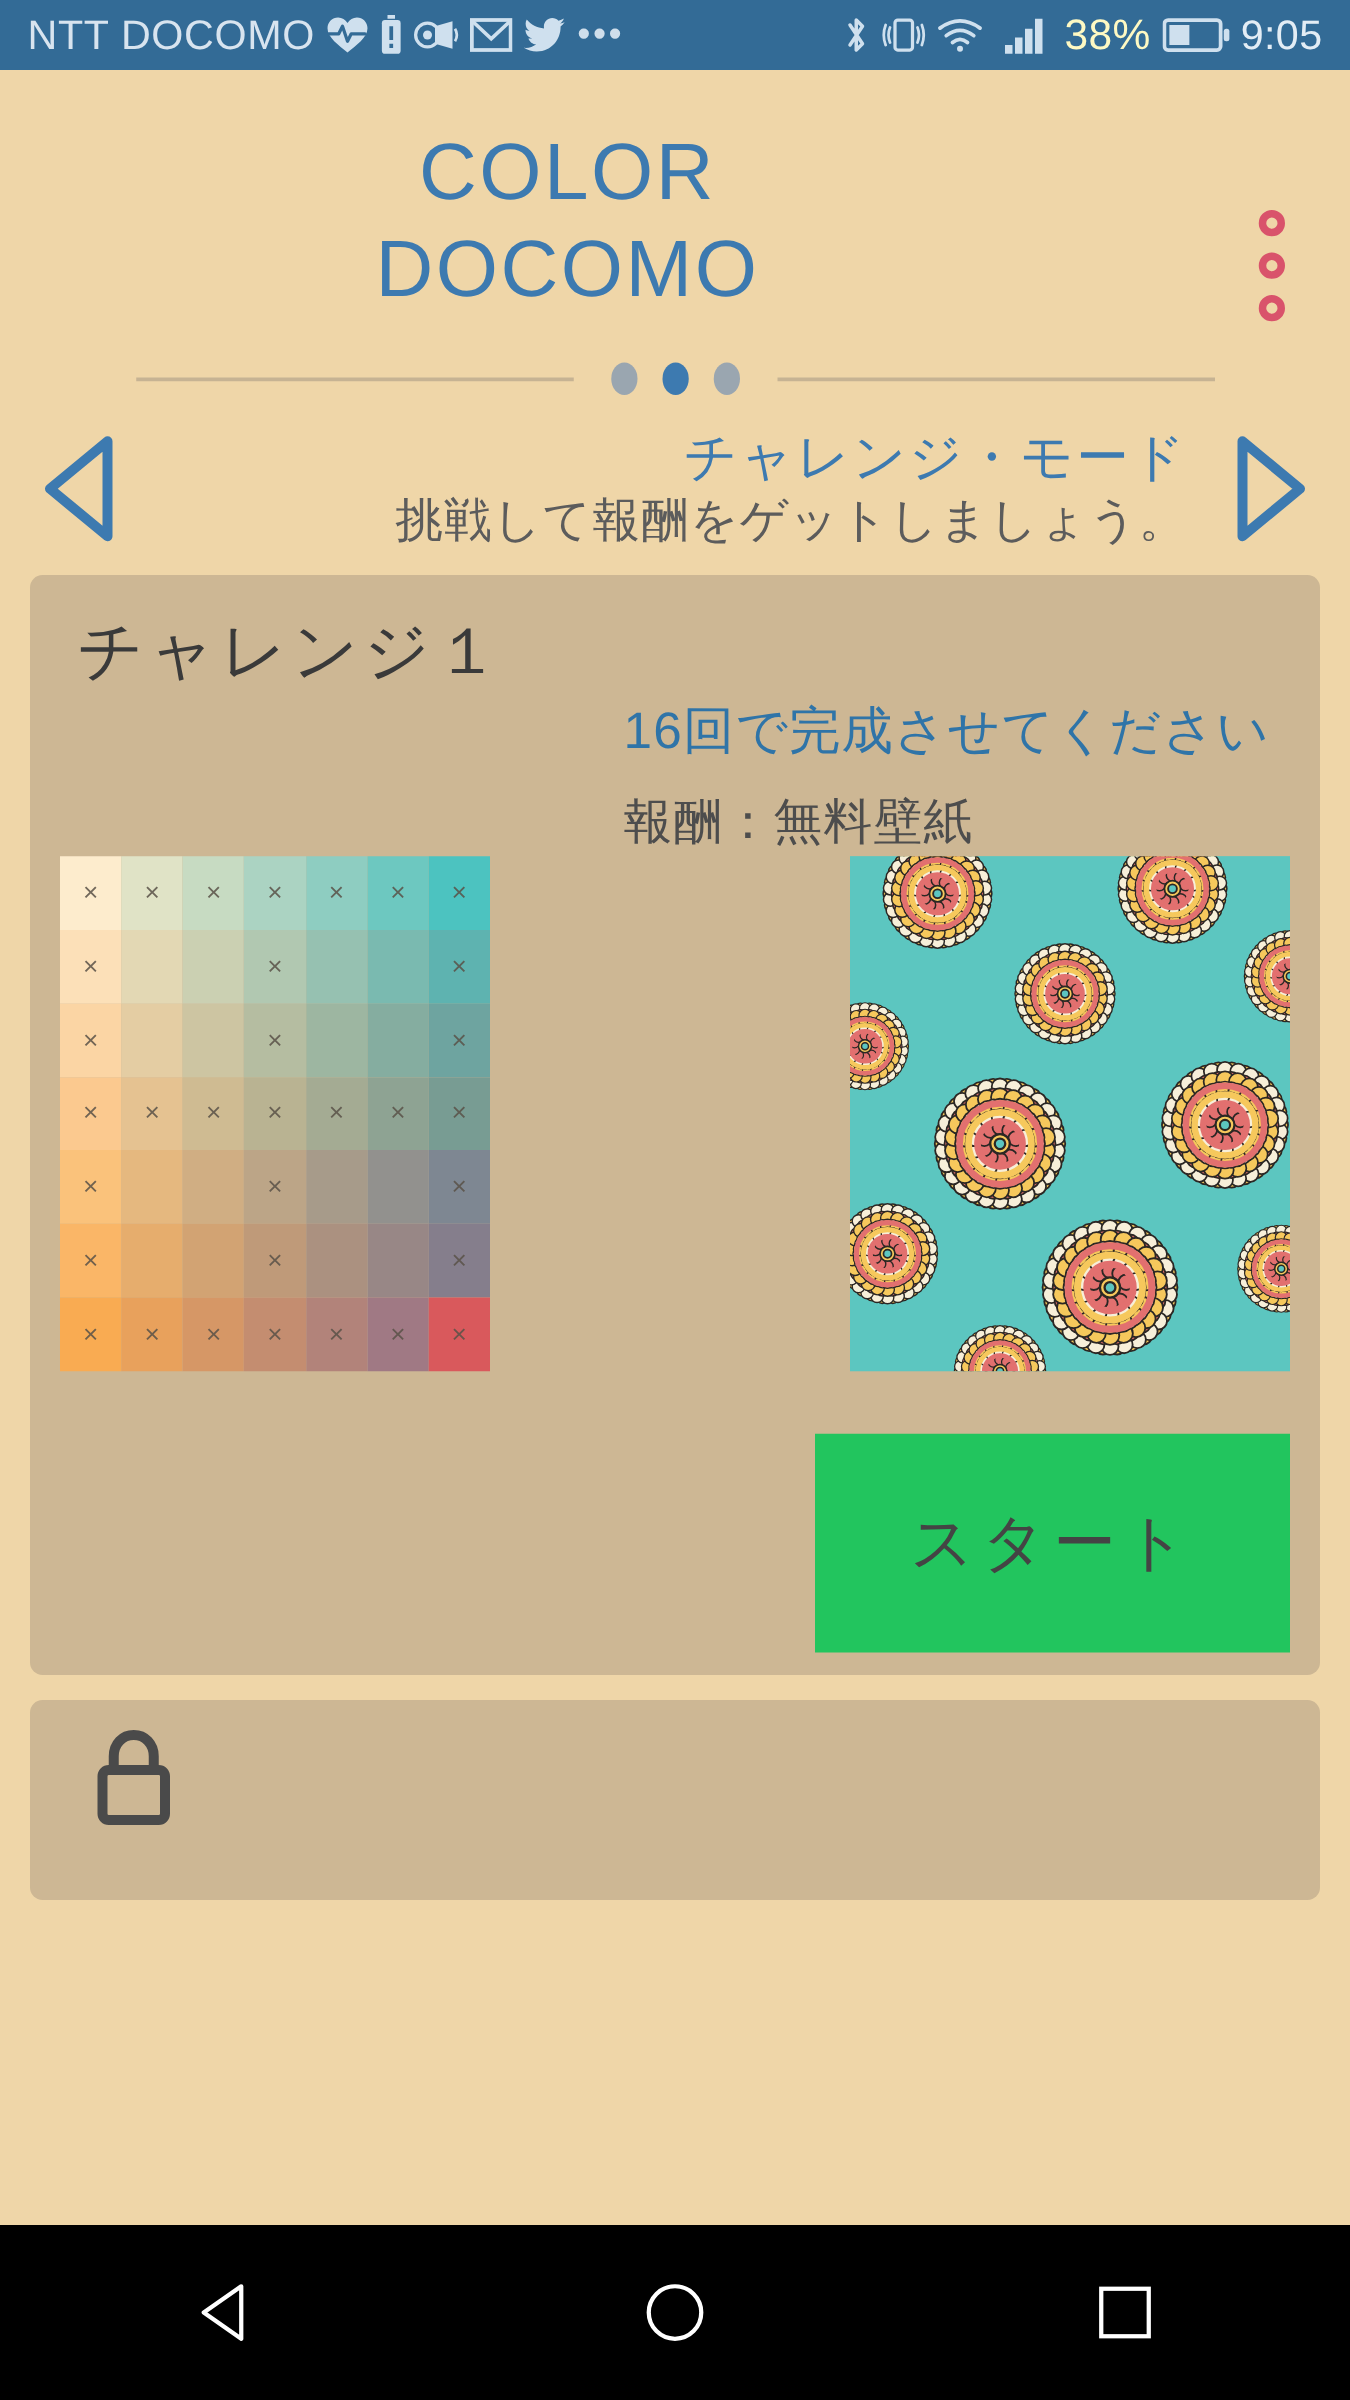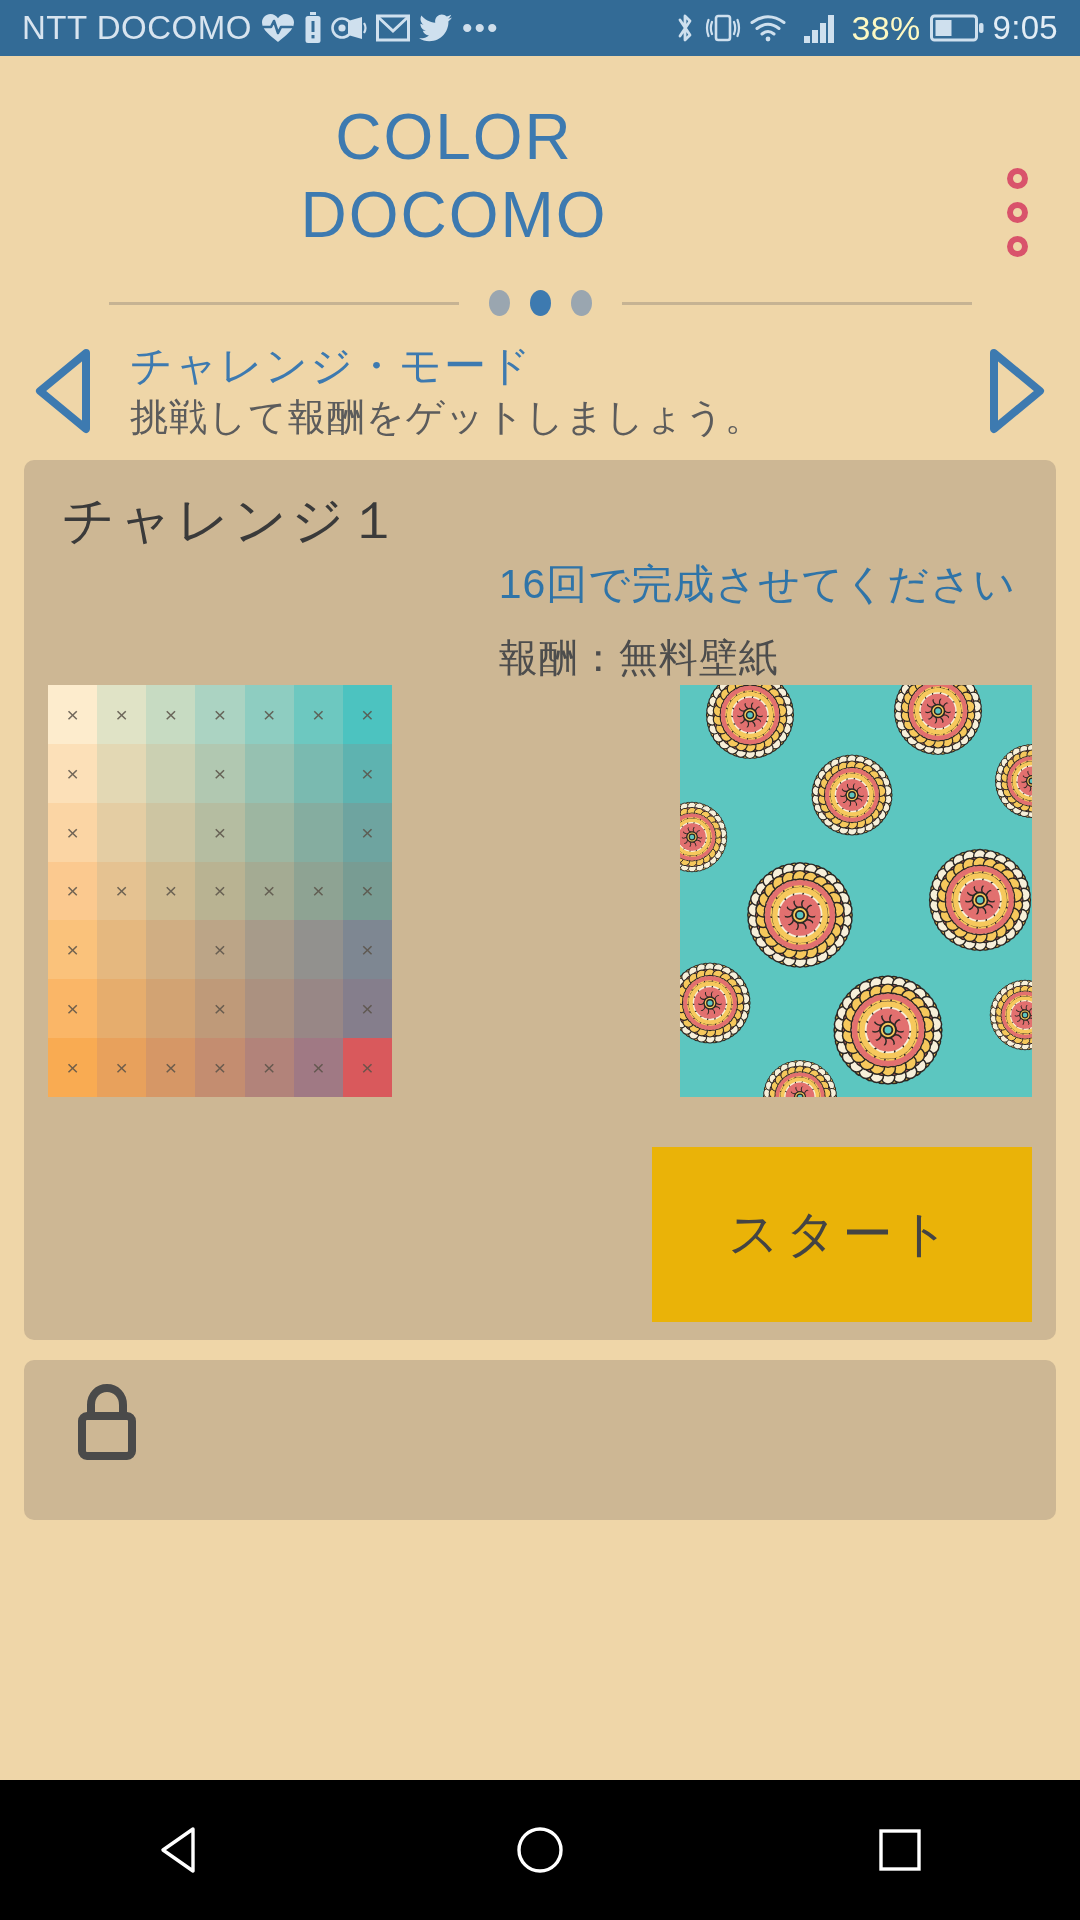--- a/index.html
+++ b/index.html
@@ -88,21 +88,21 @@
   #mode-row {
     position: absolute; top: 336px; left: 0;
     width: 1080px; height: 110px;
     display: flex; align-items: center;
   }
   .nav-arrow {
     width: 130px; flex: 0 0 130px;
     display: flex; align-items: center; justify-content: center;
     cursor: pointer;
   }
-  #mode-text { flex: 1 1 auto; text-align: left; }
+  #mode-text { flex: 1 1 auto; text-align: right; }
   #mode-title {
     font-size: 42px; color: #3d7ab0; letter-spacing: 2px;
     line-height: 52px;
   }
   #mode-sub {
     font-size: 38px; color: #5c5c5c; letter-spacing: 1px;
     line-height: 50px;
   }
 
   
@@ -145,21 +145,21 @@
     width: 352px; height: 412px;
     background: #5cc6c0;
     overflow: hidden;
   }
   #preview svg { display: block; }
 
   
   #start-btn {
     position: absolute; right: 24px; bottom: 18px;
     width: 380px; height: 175px;
-    background: #eab308;
+    background: #22c55e;
     display: flex; align-items: center; justify-content: center;
     cursor: pointer;
   }
   #start-btn span {
     font-size: 50px; color: #444; letter-spacing: 6px;
   }
 
   
   #locked-card {
     position: absolute; left: 24px; top: 1360px;

